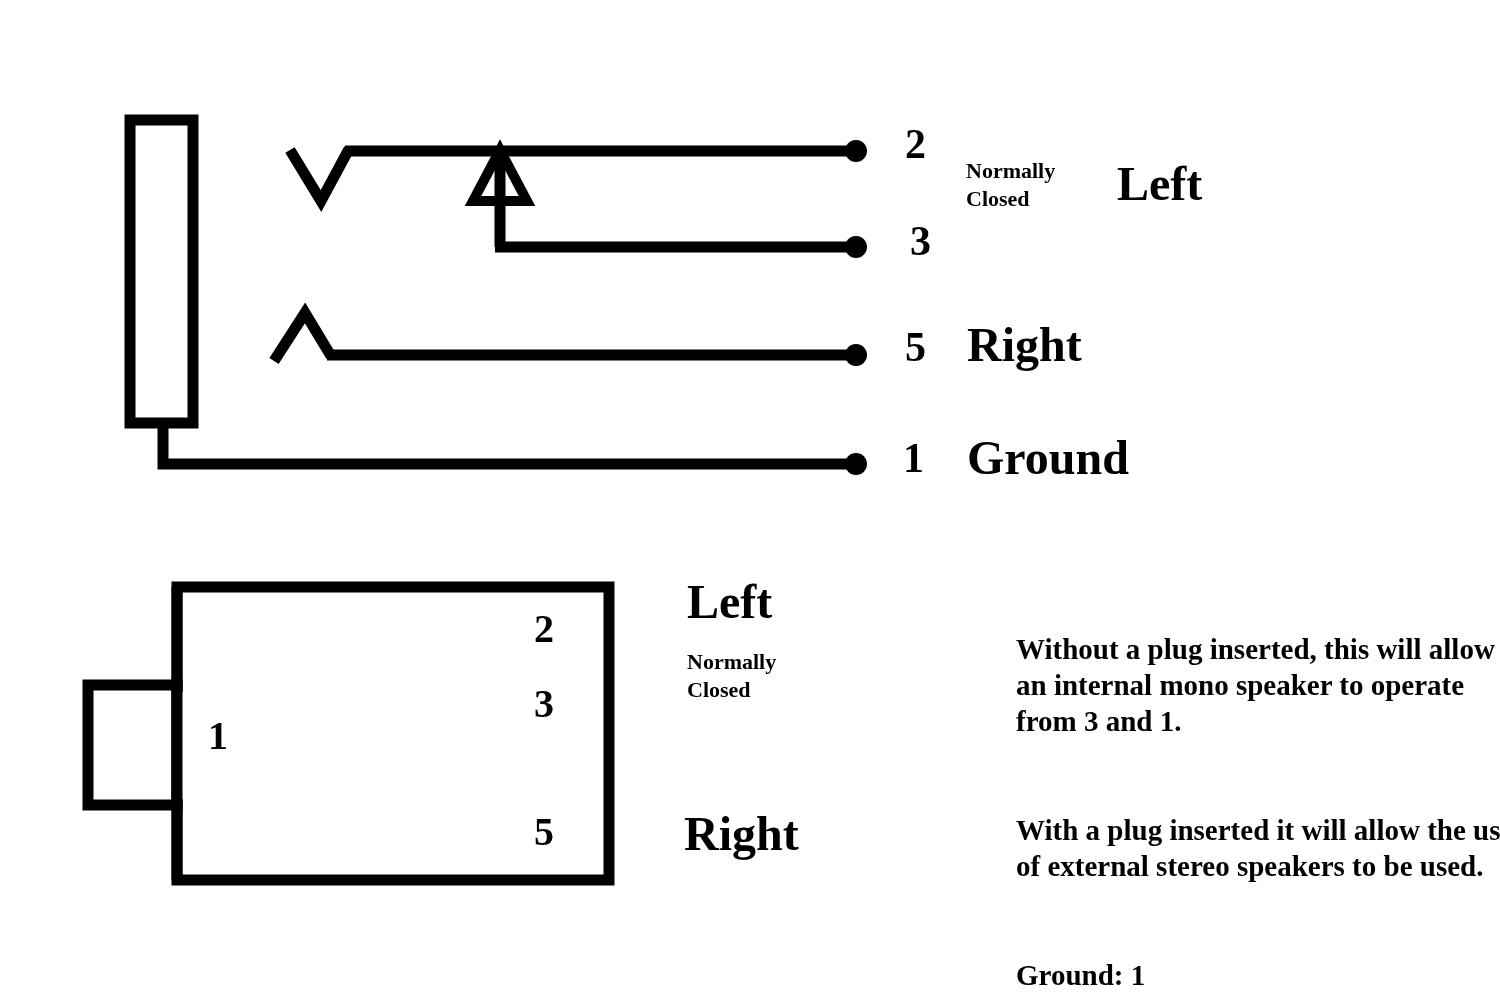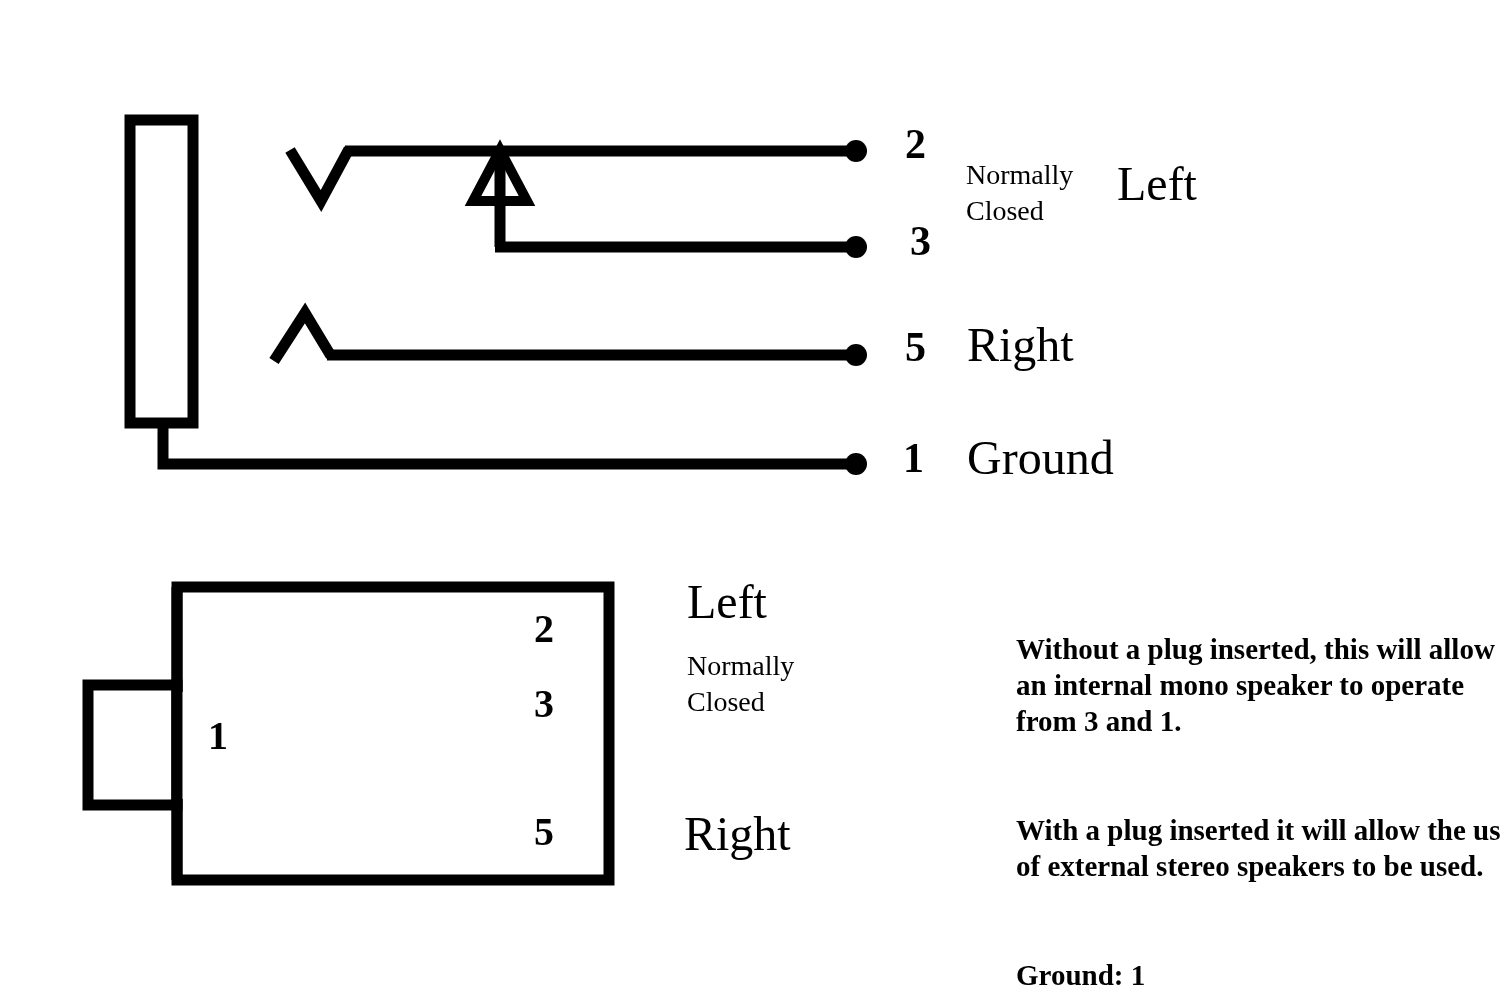--- a/index.html
+++ b/index.html
@@ -31,25 +31,25 @@
     font-family: "Liberation Serif", "DejaVu Serif", serif;
     color: #000000;
     line-height: 1.0;
   }
   .pin-num {
     font-size: 42px;
     font-weight: bold;
   }
   .chan-big {
     font-size: 48px;
-    font-weight: normal;
+    font-weight: bold;
   }
   .nc-small {
-    font-size: 28px;
-    font-weight: normal;
+    font-size: 22px;
+    font-weight: bold;
     line-height: 1.28;
   }
   .box-pin {
     font-size: 40px;
     font-weight: bold;
   }
   .notes {
     font-size: 29px;
     font-weight: bold;
     line-height: 1.25;

